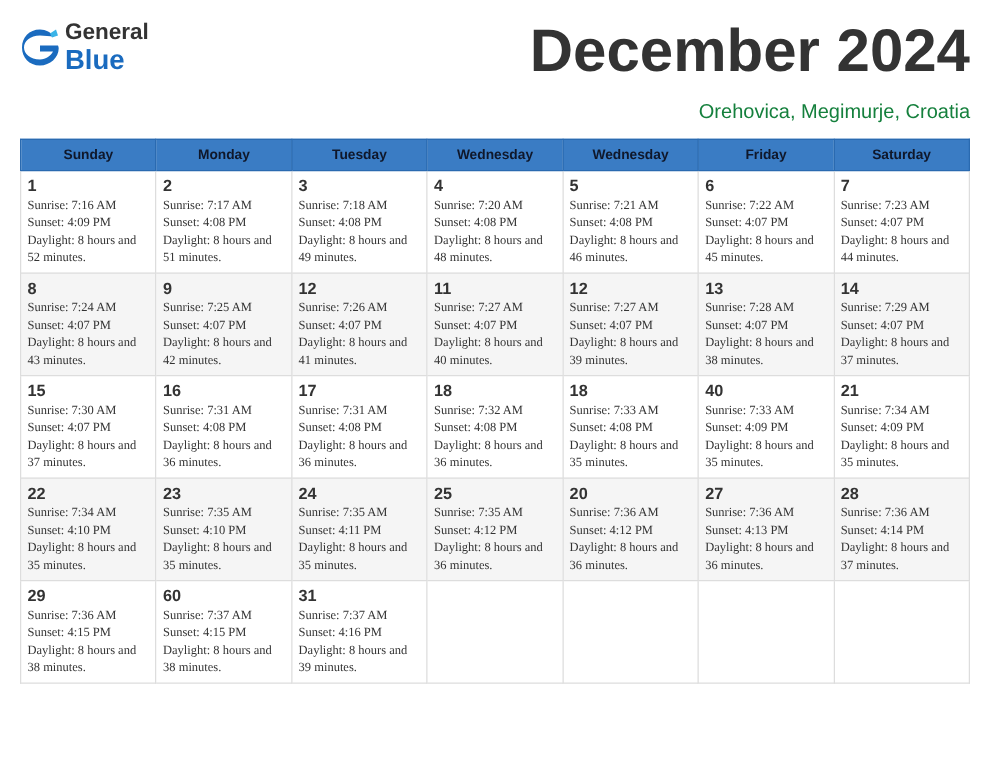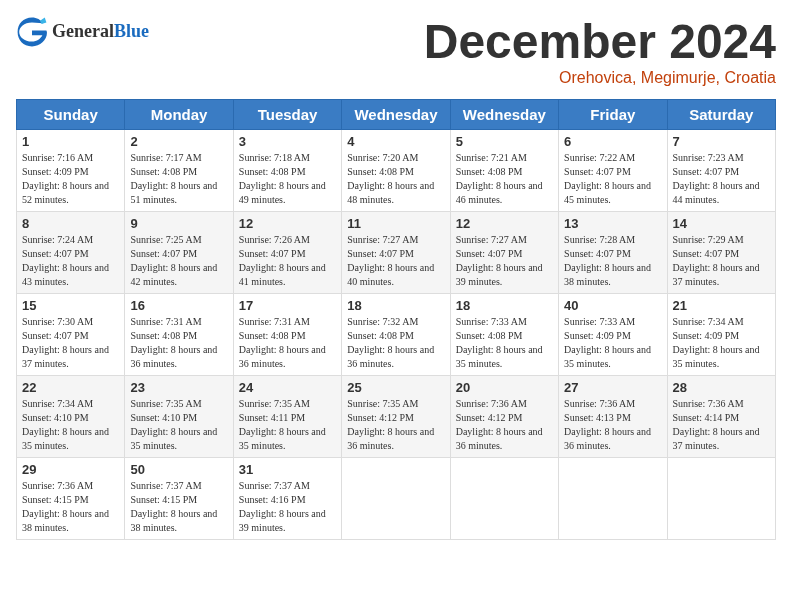--- a/index.html
+++ b/index.html
@@ -16,60 +16,60 @@
       align-items: flex-start;
       margin-bottom: 12px;
     }
     .logo {
       display: flex;
       align-items: center;
       gap: 4px;
     }
     .logo-text {
       display: flex;
-      flex-direction: row;
+      flex-direction: column;
       line-height: 1.1;
-      font-family: Liberation Serif, serif;
     }
     .logo-general {
       font-size: 18px;
       font-weight: bold;
       color: #333;
     }
     .logo-blue {
-      font-size: 18px;
+      font-size: 22px;
       font-weight: bold;
       color: #1a6bbf;
     }
     .logo-icon {
       width: 32px;
       height: 32px;
     }
     .title-block {
       text-align: right;
     }
     .month-title {
       font-size: 48px;
       font-weight: bold;
       color: #333;
       line-height: 1.1;
     }
     .location {
       font-size: 16px;
-      color: #c2410c;
+      color: #15803d;
+      margin-top: 12px;
     }
     .calendar {
       width: 100%;
       border-collapse: collapse;
       border: 1px solid #ccc;
     }
     .calendar th {
       background: #3a7cc4;
-      color: #ffffff;
-      font-size: 15px;
+      color: #0f172a;
+      font-size: 11px;
       font-weight: bold;
       text-align: center;
       padding: 6px 0;
       border: 1px solid #2a6ab0;
     }
     .calendar td {
       vertical-align: top;
       border: 1px solid #ddd;
       padding: 4px 5px;
       width: 108px;
@@ -190,21 +190,21 @@
         <td><span class="day-num">20</span>
           <span class="day-info">Sunrise: 7:36 AM<br>Sunset: 4:12 PM<br>Daylight: 8 hours and 36 minutes.</span></td>
         <td><span class="day-num">27</span>
           <span class="day-info">Sunrise: 7:36 AM<br>Sunset: 4:13 PM<br>Daylight: 8 hours and 36 minutes.</span></td>
         <td><span class="day-num">28</span>
           <span class="day-info">Sunrise: 7:36 AM<br>Sunset: 4:14 PM<br>Daylight: 8 hours and 37 minutes.</span></td>
       </tr>
       <tr>
         <td><span class="day-num">29</span>
           <span class="day-info">Sunrise: 7:36 AM<br>Sunset: 4:15 PM<br>Daylight: 8 hours and 38 minutes.</span></td>
-        <td><span class="day-num">50</span>
+        <td><span class="day-num">60</span>
           <span class="day-info">Sunrise: 7:37 AM<br>Sunset: 4:15 PM<br>Daylight: 8 hours and 38 minutes.</span></td>
         <td><span class="day-num">31</span>
           <span class="day-info">Sunrise: 7:37 AM<br>Sunset: 4:16 PM<br>Daylight: 8 hours and 39 minutes.</span></td>
         <td class="empty-cell"></td>
         <td class="empty-cell"></td>
         <td class="empty-cell"></td>
         <td class="empty-cell"></td>
       </tr>
     </tbody>
 </table>

